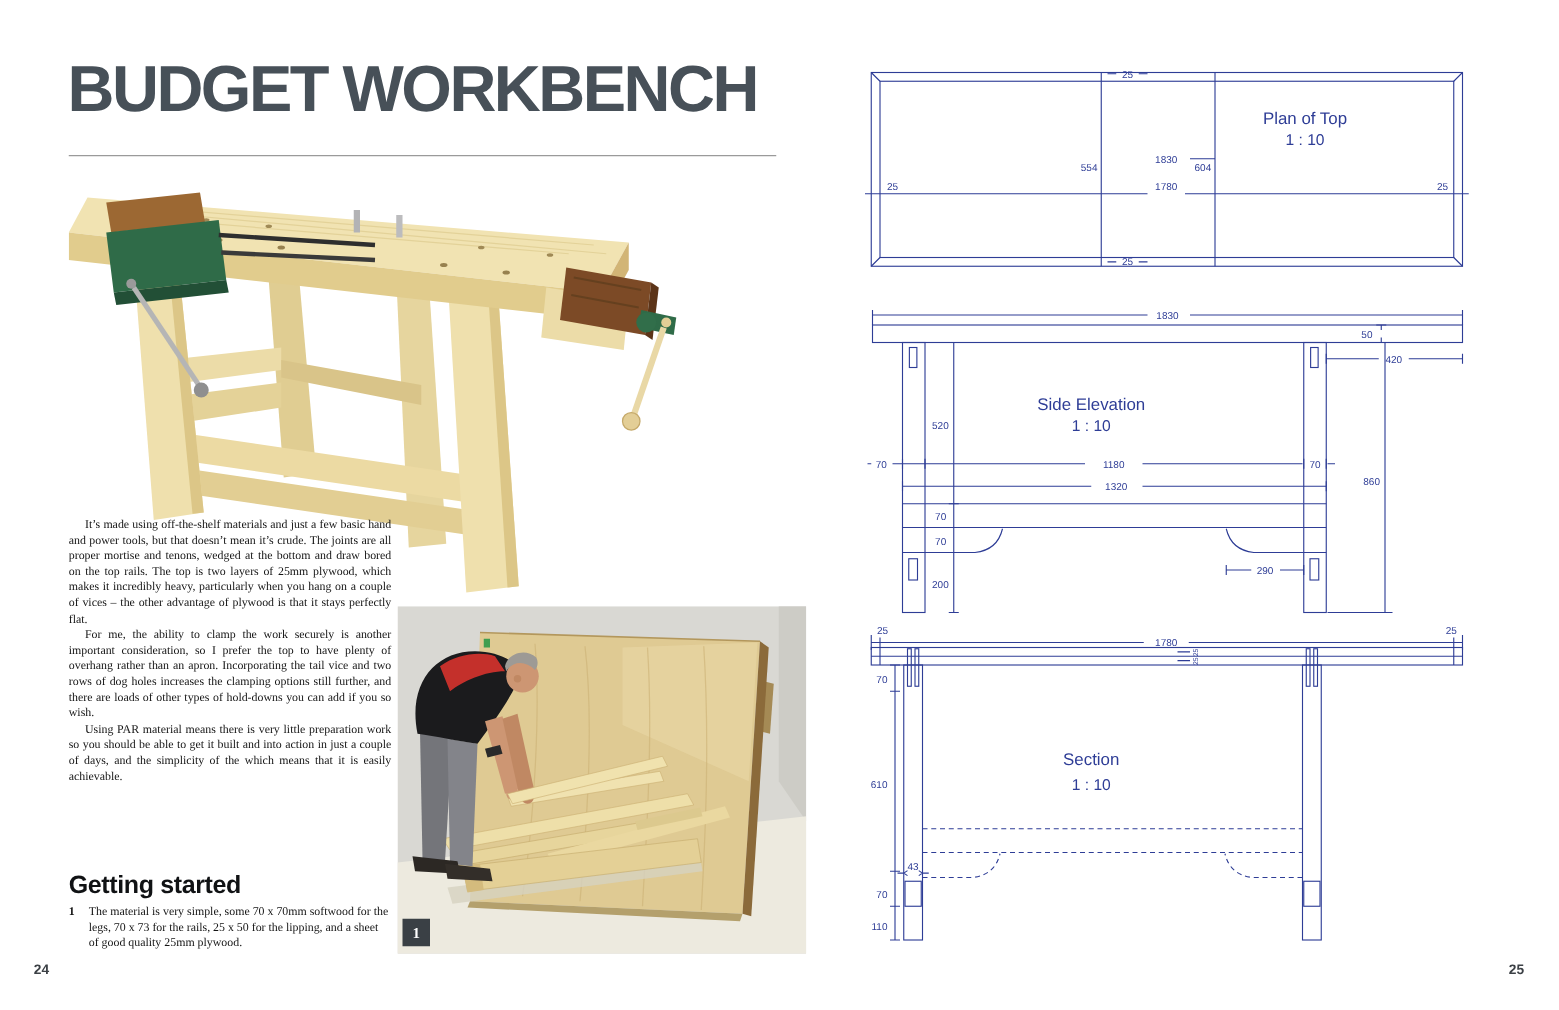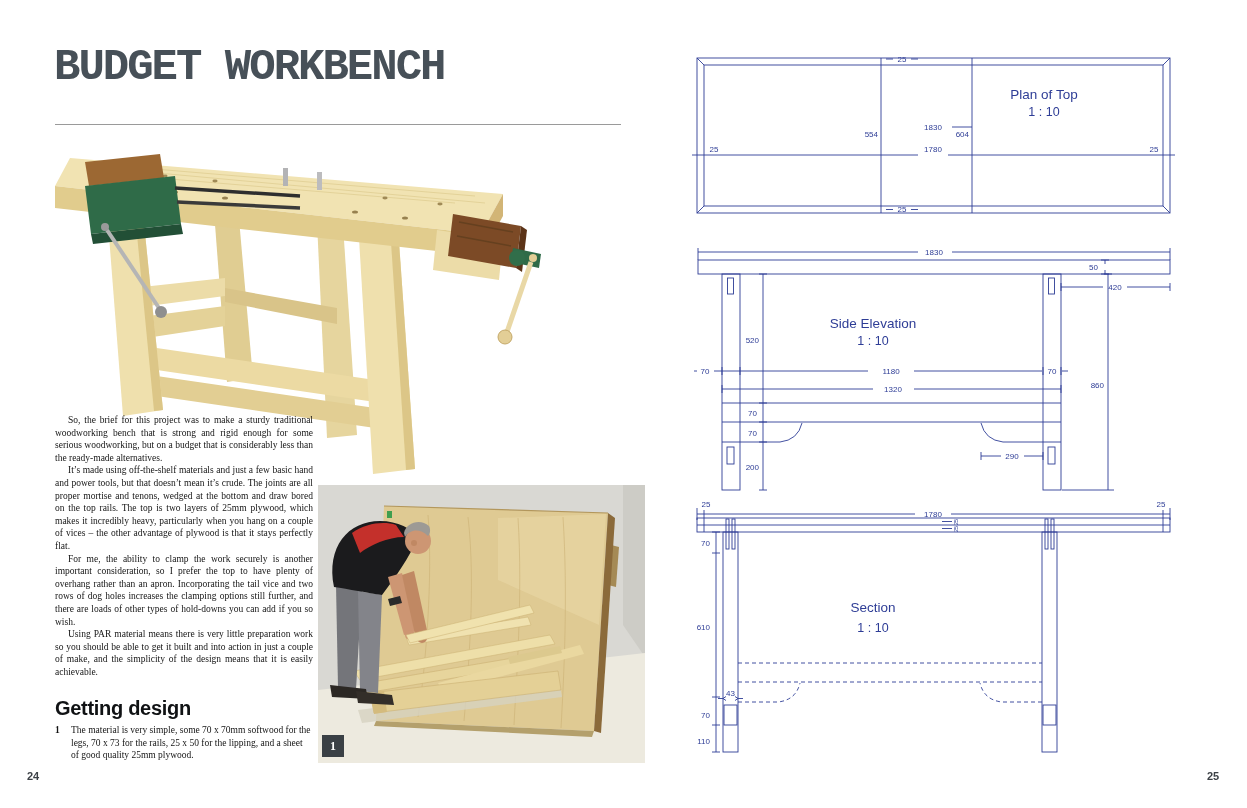--- a/index.html
+++ b/index.html
@@ -1,22 +1,22 @@
 <!DOCTYPE html>
 <html><head>
 <meta charset="utf-8">
 <style>
   html,body{margin:0;padding:0;background:#ffffff;}
   #spread{position:relative;width:1247px;height:808px;background:#ffffff;overflow:hidden;
           font-family:"Liberation Sans",sans-serif;}
   .abs{position:absolute;}
 
   
-  .headline{left:54px;top:42px;font-size:44px;font-weight:bold;letter-spacing:-2px;
-            color:#475058;font-family:Liberation Mono, monospace;white-space:nowrap;}
+  .headline{left:54px;top:42px;font-size:52px;font-weight:bold;letter-spacing:-2px;
+            color:#475058;font-family:Liberation Sans, sans-serif;white-space:nowrap;}
   .standfirst{left:56px;top:102px;font-size:14.5px;color:#1e2428;}
   .rule{left:55px;top:124px;width:566px;height:1px;background:#9a9a9a;}
   .bodycol{left:55px;top:414px;width:258px;font-family:"Liberation Serif",serif;
            font-size:9.5px;line-height:12.6px;color:#141414;text-align:justify;}
   .bodycol p{margin:0;}
   .bodycol p.ind{text-indent:13px;}
   .gs-head{left:55px;top:697px;font-size:20px;font-weight:bold;color:#101214;letter-spacing:-0.3px;}
   .step{left:55px;top:724px;width:256px;font-family:"Liberation Serif",serif;
         font-size:9.5px;line-height:12.6px;color:#141414;display:flex;}
   .step .num{font-weight:bold;width:16px;flex:0 0 16px;}
@@ -95,27 +95,26 @@
       <path d="M404,84 L458,94 M402,98 L456,108" stroke="#65401f" stroke-width="1.5"></path>
       <path d="M458,110 L486,116 L484,130 L456,124 Z" fill="#2f6b48"></path>
       <circle cx="462" cy="120" r="8" fill="#316e4a"></circle>
       <line x1="476" y1="124" x2="452" y2="194" stroke="#e9d8a6" stroke-width="5"></line>
       <circle cx="450" cy="199" r="7" fill="#e3ce96" stroke="#c5a96a" stroke-width="1"></circle>
       <circle cx="478" cy="120" r="4" fill="#e3ce96"></circle>
     </g>
   </svg>
 
   <div class="abs bodycol">
-    <p class="ind">So, the brief for this project was to make a sturdy traditional woodworking bench that is strong and rigid enough for some serious woodworking, but on a budget that is considerably less than the ready-made alternatives.</p>
     <p class="ind">It’s made using off-the-shelf materials and just a few basic hand and power tools, but that doesn’t mean it’s crude. The joints are all proper mortise and tenons, wedged at the bottom and draw bored on the top rails. The top is two layers of 25mm plywood, which makes it incredibly heavy, particularly when you hang on a couple of vices – the other advantage of plywood is that it stays perfectly flat.</p>
     <p class="ind">For me, the ability to clamp the work securely is another important consideration, so I prefer the top to have plenty of overhang rather than an apron. Incorporating the tail vice and two rows of dog holes increases the clamping options still further, and there are loads of other types of hold-downs you can add if you so wish.</p>
-    <p class="ind">Using PAR material means there is very little preparation work so you should be able to get it built and into action in just a couple of make, and the simplicity of the design means that it is easily achievable.</p>
+    <p class="ind">Using PAR material means there is very little preparation work so you should be able to get it built and into action in just a couple of days, and the simplicity of the which means that it is easily achievable.</p>
   </div>
 
-  <div class="abs gs-head">Getting design</div>
+  <div class="abs gs-head">Getting started</div>
   <div class="abs step">
     <span class="num">1</span>
     <span>The material is very simple, some 70 x 70mm softwood for the legs, 70 x 73 for the rails, 25 x 50 for the lipping, and a sheet of good quality 25mm plywood.</span>
   </div>
 
   <svg class="abs" style="left:318px;top:485px;" width="327" height="278" viewBox="0 0 327 278">
     <rect x="0" y="0" width="327" height="278" fill="#d9d8d3"></rect>
     <path d="M305,0 L327,0 L327,172 L305,140 Z" fill="#cdccc6"></path>
     <path d="M0,205 L327,168 L327,278 L0,278 Z" fill="#edeadf"></path>
     <g>

